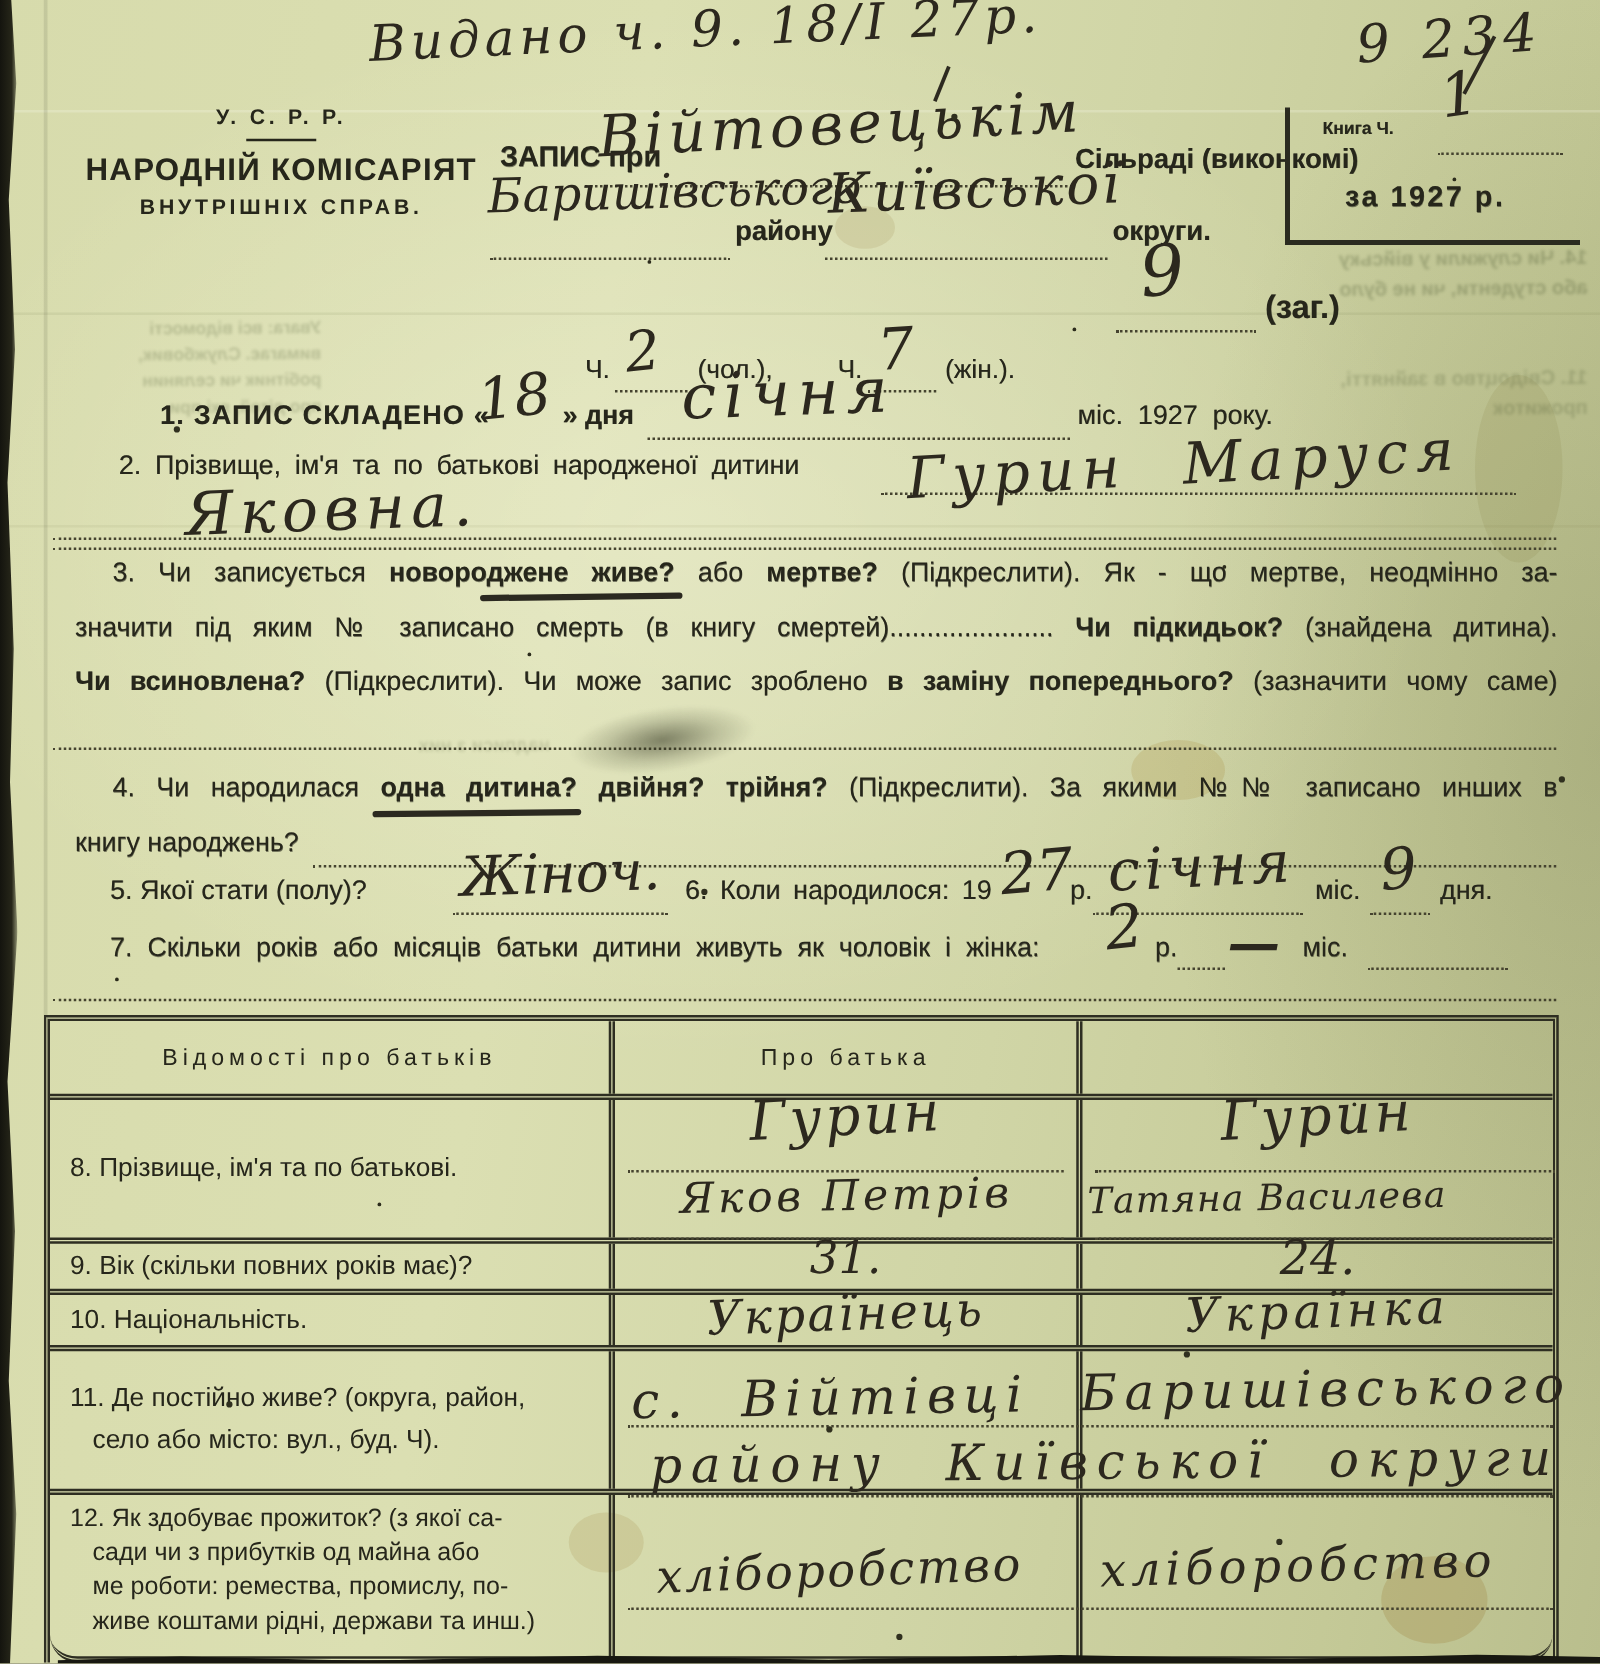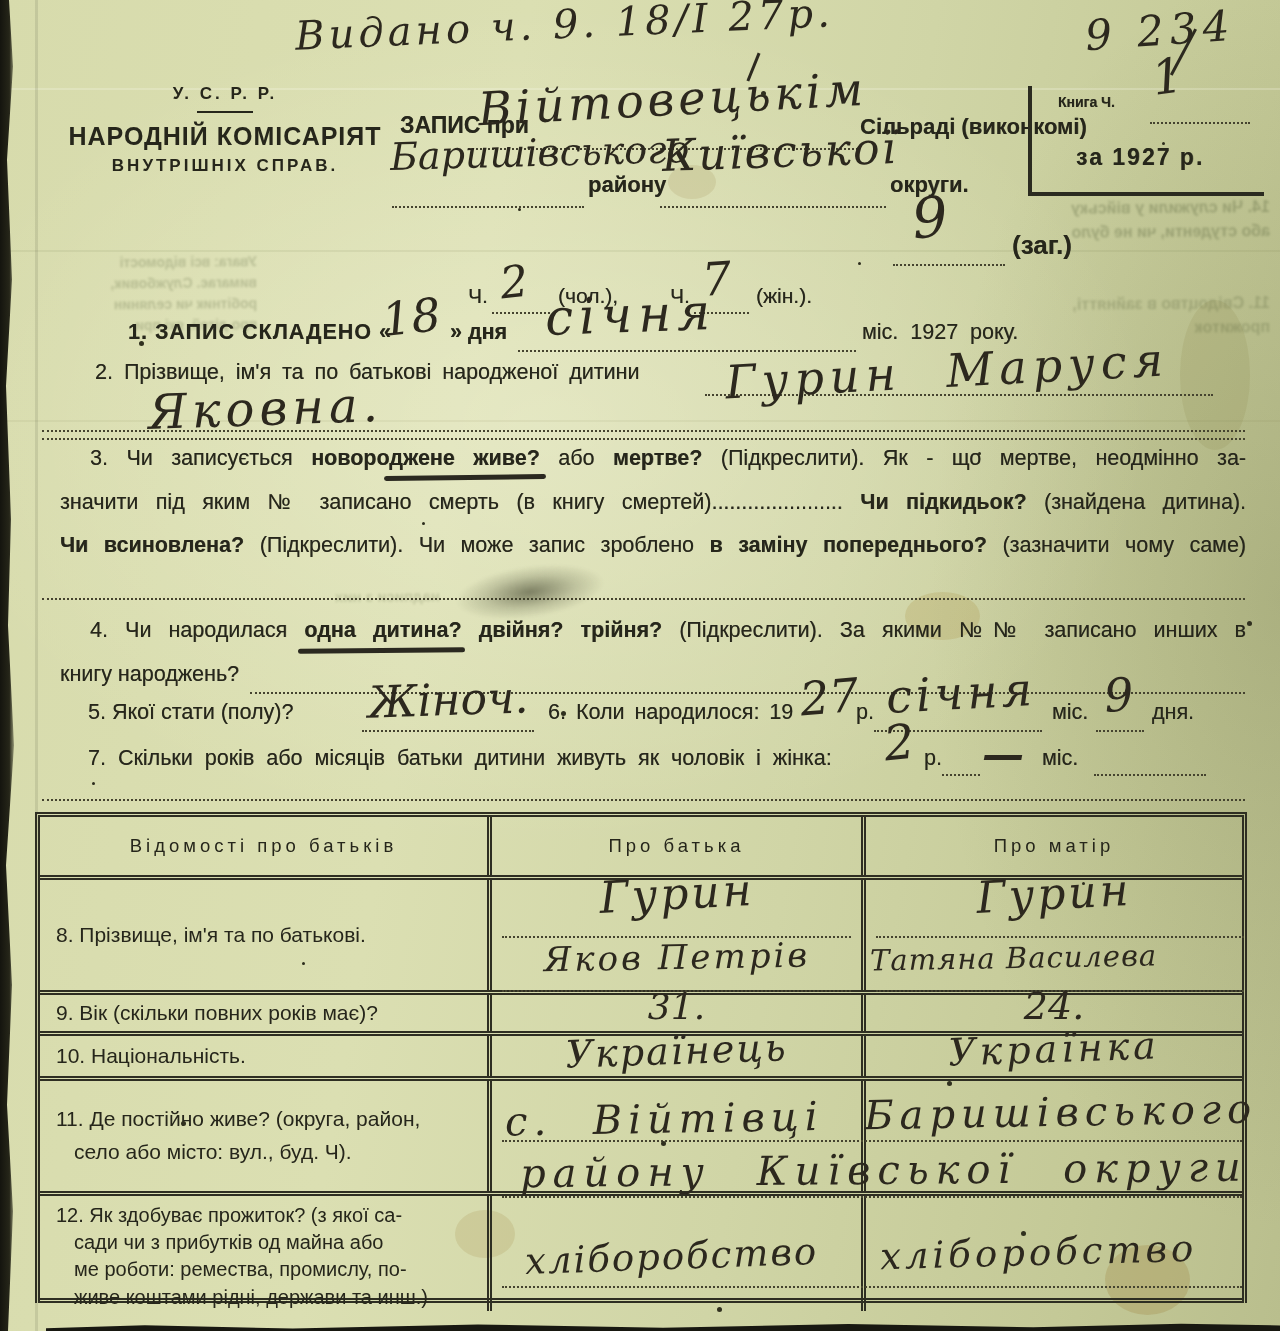--- a/index.html
+++ b/index.html
@@ -185,21 +185,20 @@
   <div class="hw" style="left:982px;top:734px;font-size:42px;font-weight:700;">—</div>
   <div class="pr" style="left:1042px;top:746px;font-size:21.5px;">міс.</div>
   <div class="d" style="left:1094px;top:774px;width:112px;"></div>
 
   <div class="d" style="left:42px;top:799px;width:1203px;"></div>
 
   <div class="tbl">
     <div class="trow" style="height:63px;">
       <div class="tc v hcell">Відомості про батьків</div>
       <div class="tc v hcell">Про батька</div>
-      <div class="tc hcell">Про матір</div>
     </div>
     <div class="trow" style="height:115px;">
       <div class="tc v lcell">
           <span>8. Прізвище, ім'я та по батькові.</span>
         </div>
       <div class="tc v">
         <span class="hw" style="left:50%;top:-8px;transform:translateX(-50%) rotate(-3deg);font-size:44px;letter-spacing:3px;">Гурин</span>
         <div class="celld" style="left:10px;right:10px;top:56px;"></div>
         <span class="hw" style="left:50%;top:60px;transform:translateX(-50%) rotate(-1deg);font-size:34px;letter-spacing:3px;">Яков Петрів</span>
         <div class="celld" style="left:10px;right:10px;top:110px;"></div>
@@ -234,21 +233,21 @@
         </div>
     </div>
     <div class="trow" style="height:115px;">
       <div class="tc v lcell" style="line-height:1.55;">
         <span>11. Де постійно живе? (округа, район,</span>
         <span style="padding-left:18px;">село або місто: вул., буд. Ч).</span>
       </div>
       <div class="tc v"></div>
       <div class="tc"></div>
     </div>
-    <div class="trow" style="height:107px;border-bottom:5px double #2e2e22;">
+    <div class="trow" style="height:134px;border-bottom:5px double #2e2e22;border-radius:22px;">
       <div class="tc v lcell" style="line-height:1.36;font-size:20px;justify-content:flex-start;padding-top:6px;">
         <span>12. Як здобуває прожиток? (з якої са-</span>
         <span style="padding-left:18px;">сади чи з прибутків од майна або</span>
         <span style="padding-left:18px;">ме роботи: ремества, промислу, по-</span>
         <span style="padding-left:18px;">живе коштами рідні, держави та инш.)</span>
       </div>
       <div class="tc v"></div>
       <div class="tc"></div>
     </div>
   </div>

